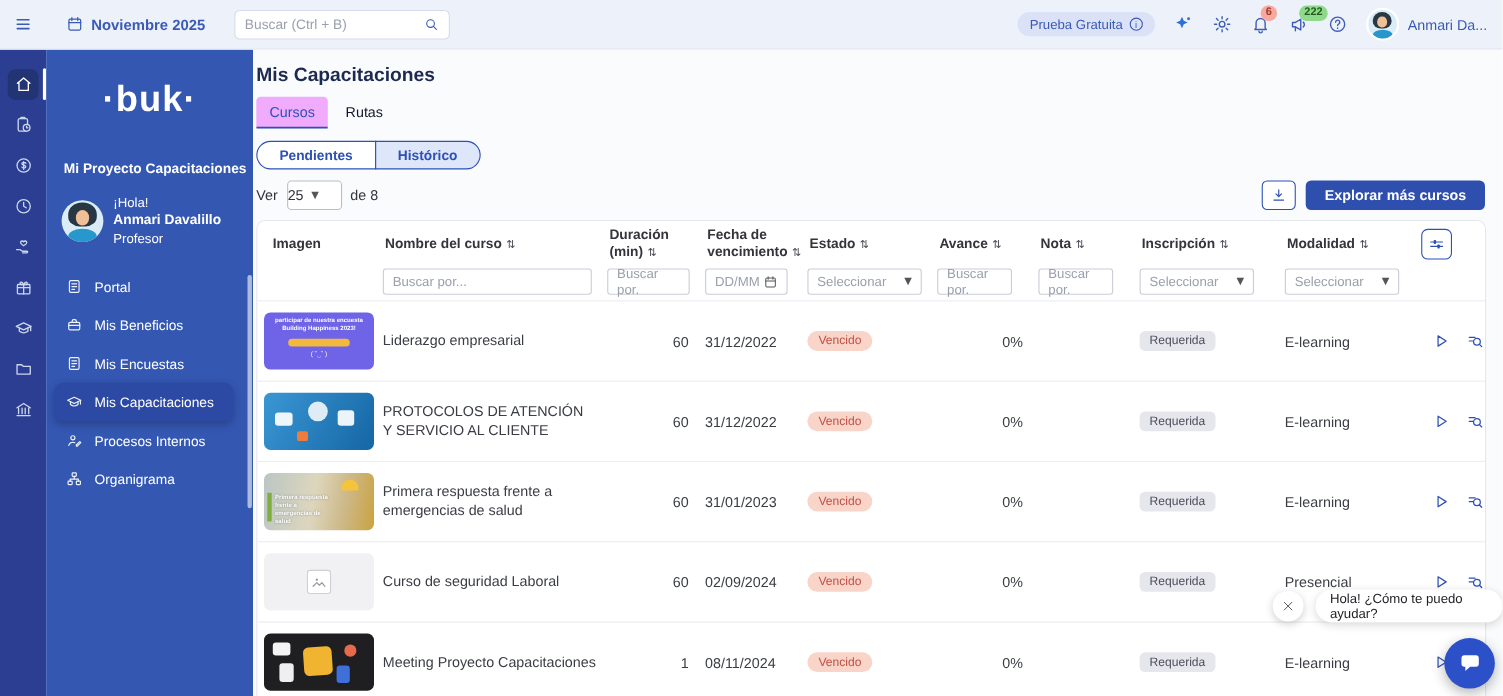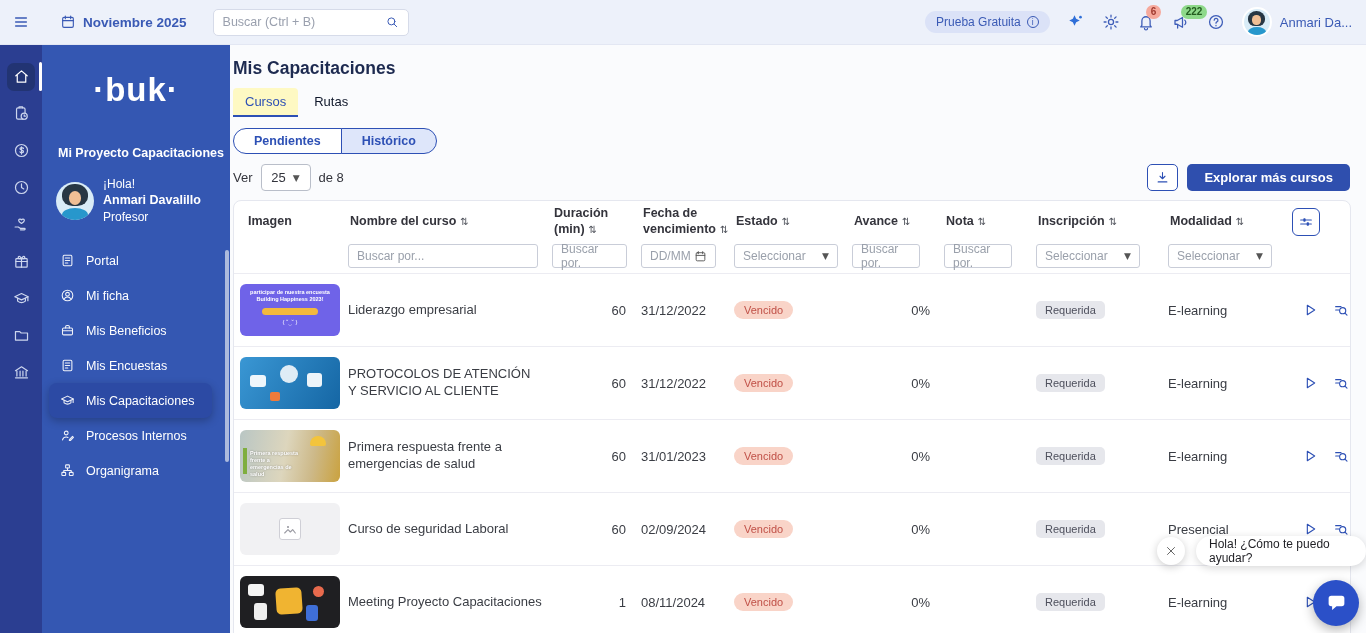--- a/index.html
+++ b/index.html
@@ -55,28 +55,28 @@
   .menu-item{display:flex;align-items:center;gap:11px;height:35px;padding-left:18px;font-size:12.5px;cursor:pointer;position:relative}
   .menu-item .mic{width:15px;height:15px;flex:none;opacity:.92}
   .menu-item.active{background:#2c4aa4;border-radius:8px;margin:0 18px 0 7px;padding-left:11px;box-shadow:0 3px 8px rgba(0,0,0,.25)}
   .side-scroll{position:absolute;right:1px;top:205px;width:4px;height:212px;background:#c2cbe4;border-radius:2px;opacity:.85}
 
   
   .main{position:absolute;top:45px;left:230px;width:1136px;height:588px;padding:13px 16px 0 3px}
   .page-title{font-size:17.5px;font-weight:bold;color:#1d2a50}
   .tabs{display:flex;gap:4px;margin-top:9px;font-size:13px}
   .tab{padding:6px 12px;color:#0f172a;cursor:pointer;border-bottom:2px solid transparent}
-  .tab.active{background:#fef9c3;color:var(--accent);border-radius:4px 4px 0 0;border-bottom:2px solid var(--accent)}
+  .tab.active{background:#f0abfc;color:var(--accent);border-radius:4px 4px 0 0;border-bottom:2px solid var(--accent)}
   .toggle{display:flex;margin-top:11px}
   .tg{height:26px;padding:0 20px;font-size:12.5px;font-weight:bold;color:var(--accent);border:1px solid var(--accent);background:#fff;display:flex;align-items:center;cursor:pointer}
   .tg:first-child{border-radius:13px 0 0 13px}
   .tg:last-child{border-radius:0 13px 13px 0;margin-left:-1px}
   .tg.active{background:#dee6fa}
   .controls{display:flex;align-items:center;margin-top:10px;font-size:13px;color:#33343c}
-  .psel{margin:0 8px;width:50px;height:27px;border:1px solid #b9bec9;border-radius:4px;background:#fff;display:flex;align-items:center;justify-content:center;gap:7px;cursor:pointer}
+  .psel{margin:0 8px;width:50px;height:27px;border:1px solid #b9bec9;border-radius:4px;background:#fff;display:flex;align-items:center;justify-content:flex-start;gap:7px;cursor:pointer}
   .chev{font-family:"DejaVu Sans",sans-serif;font-size:9px;color:#555}
   .controls .right{margin-left:auto;display:flex;gap:9px;align-items:center}
   .dl-btn{width:31px;height:27px;border:1.5px solid var(--accent);border-radius:5px;background:#fff;color:var(--accent);display:flex;align-items:center;justify-content:center;cursor:pointer}
   .dl-btn span{width:15px;height:15px}
   .explore-btn{height:27px;background:#2f4fae;color:#fff;font-size:13px;font-weight:bold;border:none;border-radius:5px;padding:0 17px;cursor:pointer}
 
   
   .card{margin-top:9px;background:#fff;border:1px solid #e5e7ef;border-radius:8px 8px 0 0;width:1118px;height:443px;overflow:hidden}
   .trow{display:grid;grid-template-columns:114px 204px 89px 93px 118px 92px 92px 132px 120px 1fr;align-items:center}
   .thead{height:38px;padding-top:4px}
@@ -304,28 +304,20 @@
   </div>
   <div class="menu">
       <div class="menu-item">
         <span class="mic" data-icon="doc"><svg viewBox="0 0 24 24">
             <rect x="5" y="3.5" width="14" height="17" rx="2"></rect>
             <path d="M8.5 8h7M8.5 12h7M8.5 16h4"></path>
           </svg></span>
         <span>Portal</span>
       </div>
       <div class="menu-item">
-        <span class="mic" data-icon="user-circle"><svg viewBox="0 0 24 24">
-            <circle cx="12" cy="12" r="8.5"></circle>
-            <circle cx="12" cy="10" r="3"></circle>
-            <path d="M6.5 18c1.2-2.3 3.2-3.5 5.5-3.5s4.3 1.2 5.5 3.5"></path>
-          </svg></span>
-        <span>Mi ficha</span>
-      </div>
-      <div class="menu-item">
         <span class="mic" data-icon="briefcase"><svg viewBox="0 0 24 24">
             <rect x="4" y="8" width="16" height="11" rx="2"></rect>
             <path d="M9 8V6a2 2 0 0 1 2-2h2a2 2 0 0 1 2 2v2M4 12.5h16"></path>
           </svg></span>
         <span>Mis Beneficios</span>
       </div>
       <div class="menu-item">
         <span class="mic" data-icon="doc"><svg viewBox="0 0 24 24">
             <rect x="5" y="3.5" width="14" height="17" rx="2"></rect>
             <path d="M8.5 8h7M8.5 12h7M8.5 16h4"></path>

